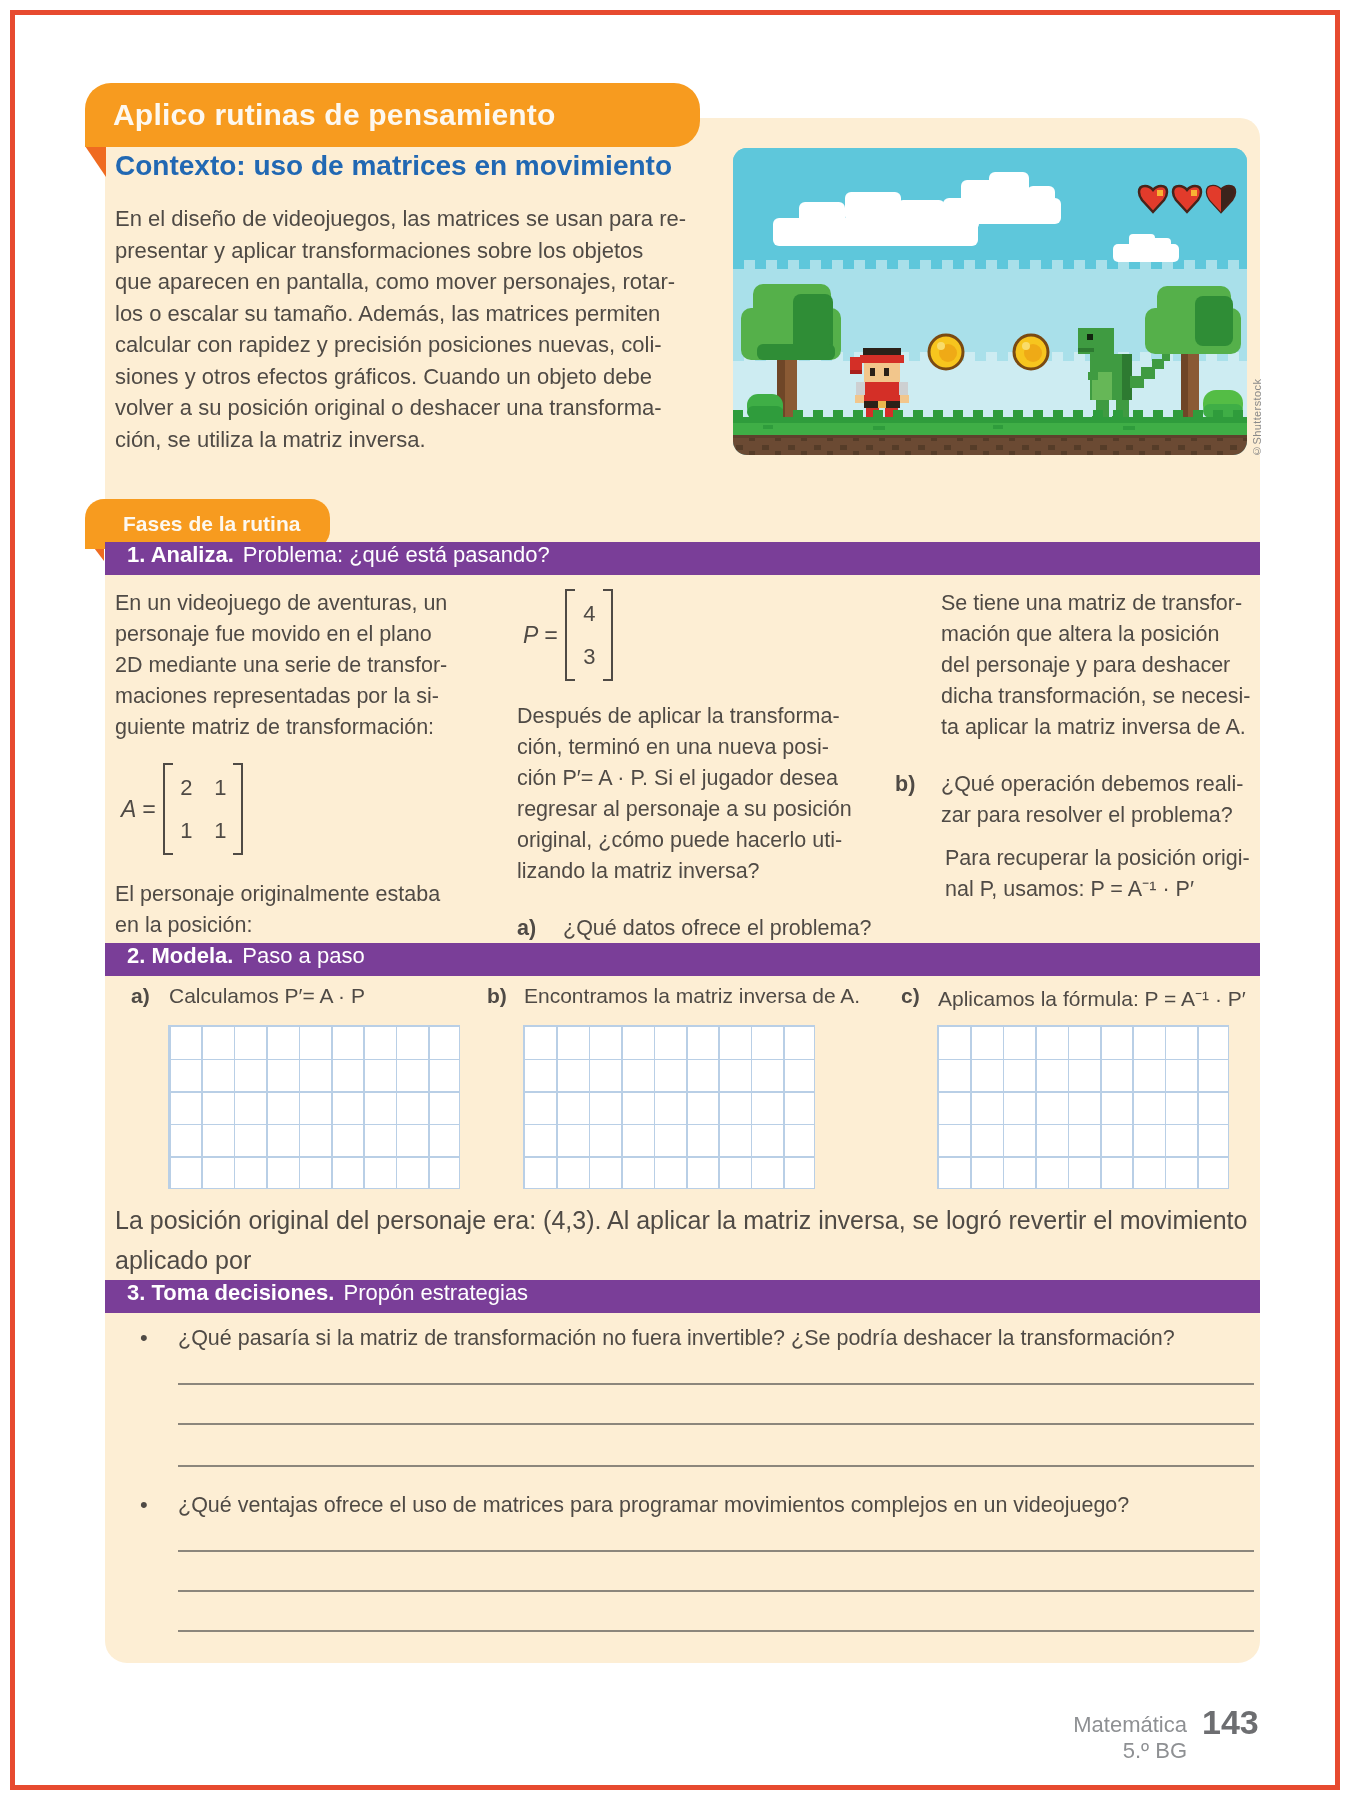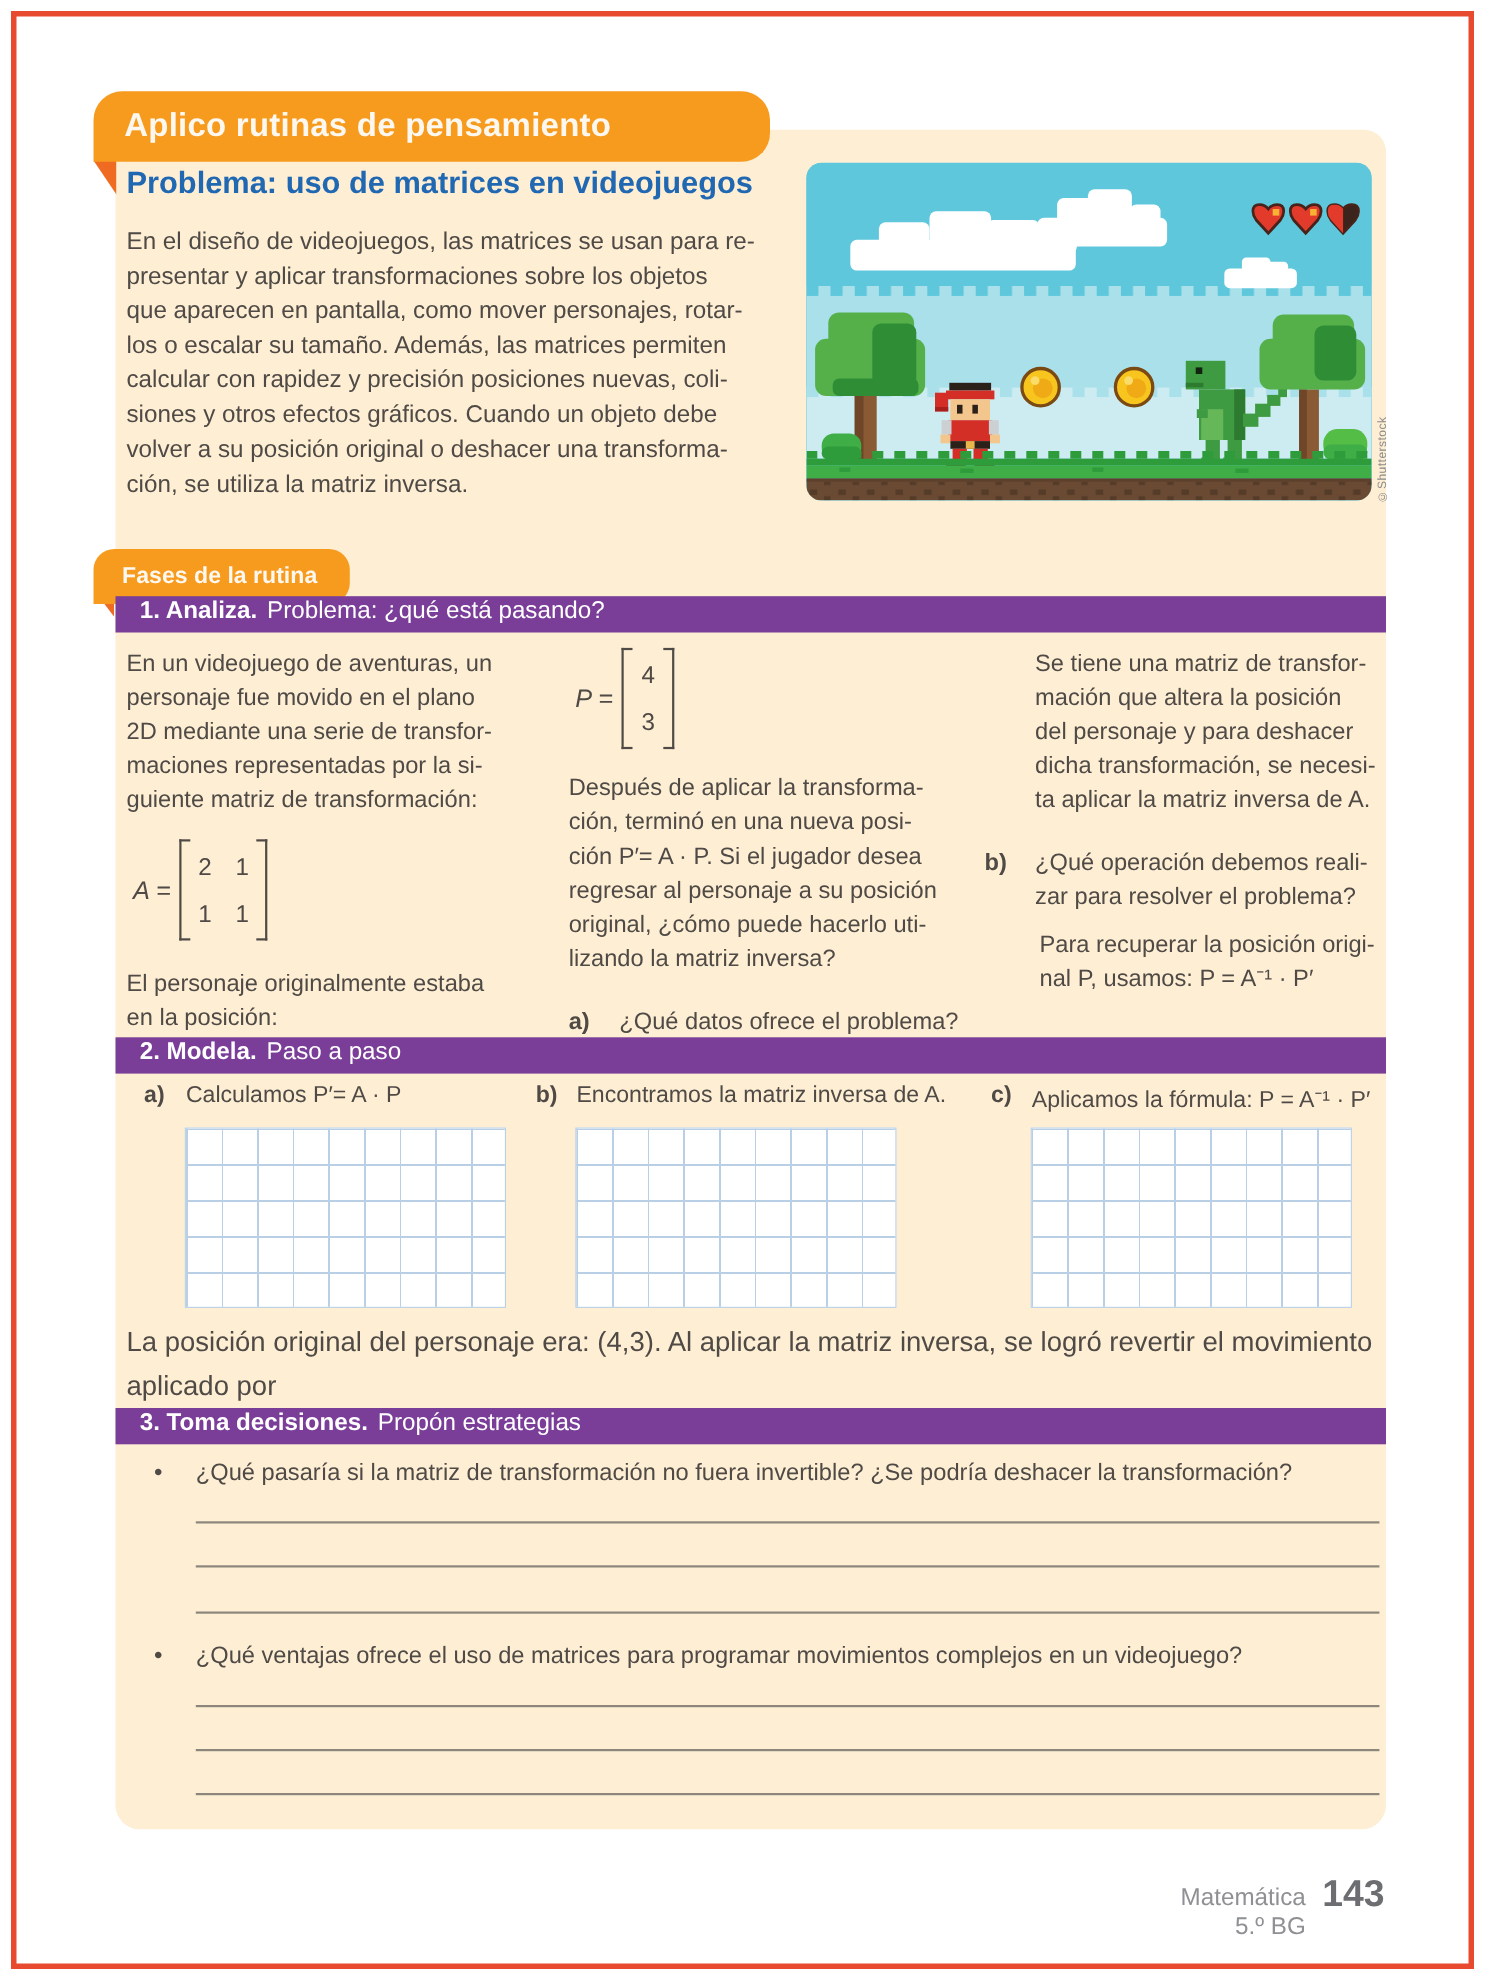--- a/index.html
+++ b/index.html
@@ -22,21 +22,21 @@
   .page-title{position:absolute;left:115px;top:150px;width:620px;margin:0;font-size:28px;
               font-weight:bold;color:#2168b3;z-index:4;}
   .context-par{position:absolute;left:115px;top:203px;width:596px;font-size:22px;line-height:31.5px;z-index:4;}
 
   .game{position:absolute;left:733px;top:148px;width:514px;height:307px;border-radius:14px;
         overflow:hidden;z-index:4;background:#5ec7db;}
   .credit{position:absolute;left:1251px;top:345px;height:112px;writing-mode:vertical-rl;
           transform:rotate(180deg);font-size:11px;color:#8a8a8a;letter-spacing:.4px;z-index:4;}
 
   .pill{position:absolute;left:85px;top:499px;height:50px;background:#f79b1f;border-radius:19px 19px 19px 0;
-        display:flex;align-items:center;padding:0 30px 0 26px;z-index:3;}
+        display:flex;align-items:center;padding:0 30px 0 38px;z-index:3;}
   .pill span{color:#fdf8ef;font-size:21px;font-weight:bold;}
 
   .bar{position:absolute;left:105px;width:1155px;height:33px;background:#7a3e98;display:flex;
        align-items:flex-start;padding-left:22px;box-sizing:border-box;z-index:4;color:#fff;font-size:22px;}
   .bar b{font-weight:bold;}
   .bar .sub{margin-left:9px;font-weight:normal;}
   .bar1{top:542px;} .bar2{top:943px;} .bar3{top:1280px;}
 
   .col{position:absolute;font-size:21.5px;line-height:31px;z-index:4;}
   .col1{left:115px;top:588px;width:380px;}
@@ -87,21 +87,21 @@
 <div class="page">
   <div class="frame"></div>
 
   <div class="banner">
     <span>Aplico rutinas de pensamiento</span>
   </div>
   <div class="fold banner-fold"></div>
 
   <div class="panel"></div>
 
-  <h1 class="page-title">Problema: uso de matrices en videojuegos</h1>
+  <h1 class="page-title">Contexto: uso de matrices en movimiento</h1>
 
   <div class="context-par prelines">En el diseño de videojuegos, las matrices se usan para re-
 presentar y aplicar transformaciones sobre los objetos
 que aparecen en pantalla, como mover personajes, rotar-
 los o escalar su tamaño. Además, las matrices permiten
 calcular con rapidez y precisión posiciones nuevas, coli-
 siones y otros efectos gráficos. Cuando un objeto debe
 volver a su posición original o deshacer una transforma-
 ción, se utiliza la matriz inversa.</div>
 

